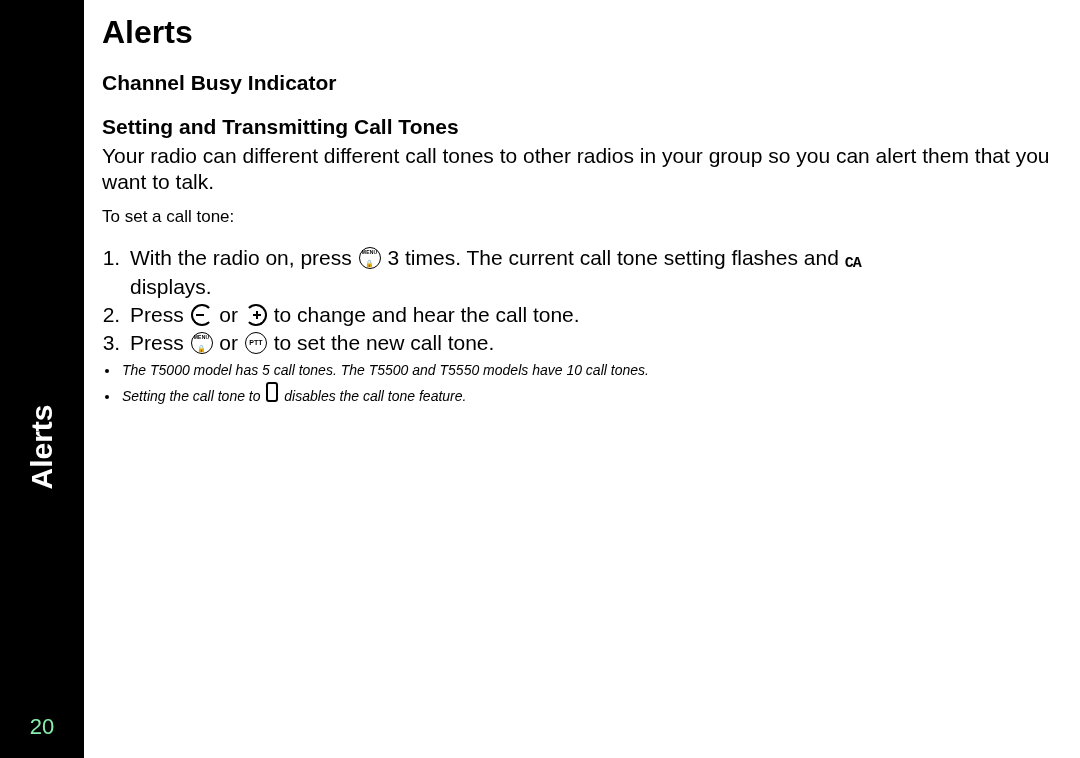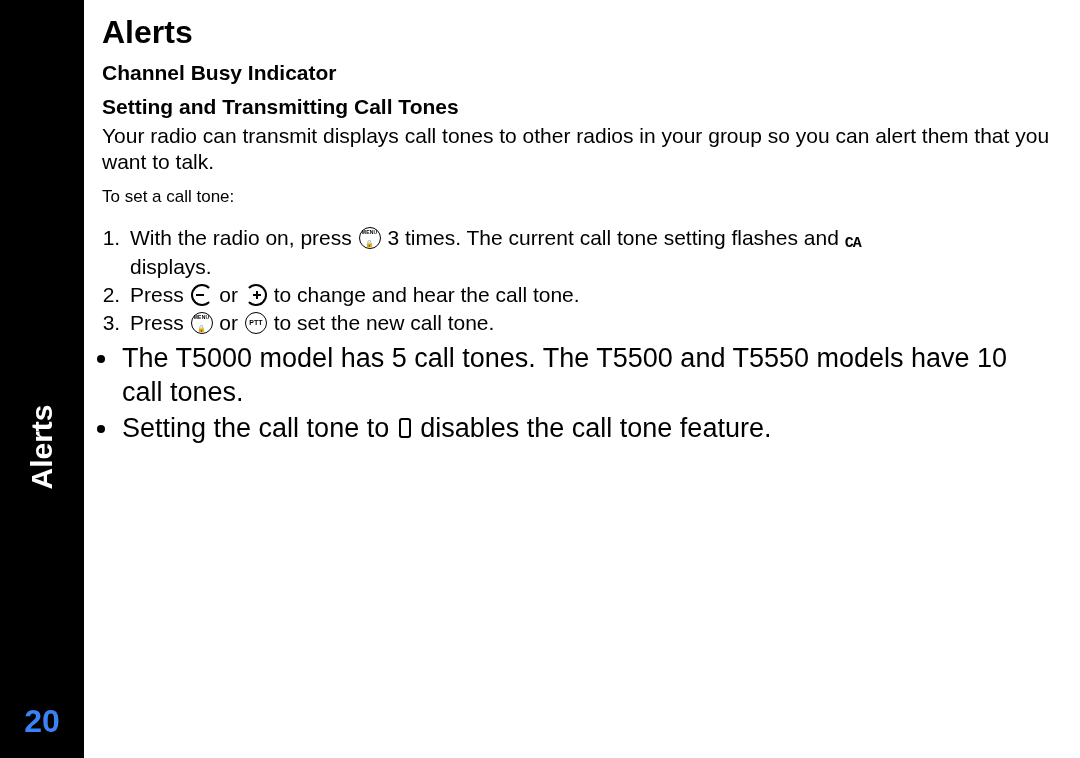--- a/index.html
+++ b/index.html
@@ -33,38 +33,38 @@
     color: #fff;
     font-size: 30px;
     font-weight: bold;
     white-space: nowrap;
   }
   .page-number {
     position: absolute;
     bottom: 18px;
     left: 50%;
     transform: translateX(-50%);
-    color: #3b82f6;
-    font-size: 32px;
-    font-weight: bold;
+    color: #86efac;
+    font-size: 22px;
+    font-weight: normal;
   }
   .content {
     flex: 1 1 auto;
     padding: 10px 30px 0 18px;
     box-sizing: border-box;
   }
   h1.title {
     font-size: 32px;
     font-weight: bold;
     margin: 4px 0 6px 0;
   }
   .subhead {
     font-size: 21px;
     font-weight: bold;
-    margin: 10px 0 2px 0;
+    margin: 20px 0 2px 0;
   }
   p.body {
     font-size: 21px;
     line-height: 1.25;
     margin: 4px 0 10px 0;
   }
   p.lead {
     font-size: 17px;
     line-height: 1.25;
     margin: 4px 0 4px 0;
@@ -77,25 +77,26 @@
   }
   ol.steps li {
     margin: 0 0 2px 0;
     padding-left: 4px;
   }
   .indent {
     display: block;
     margin-left: 0;
   }
   ul.notes {
-    font-size: 27px;
+    font-size: 14px;
     line-height: 1.25;
     margin: 2px 0 0 0;
     padding-left: 18px;
     list-style: disc;
+    font-style: italic;
   }
   ul.notes li {
     margin: 0 0 2px 0;
     padding-left: 2px;
   }
 
   
 
   
   .icon-menu {
@@ -279,21 +280,21 @@
     <div class="page-number">20</div>
   </div>
 
   <div class="content">
 
     <h1 class="title">Alerts</h1>
 
     <div class="subhead">Channel Busy Indicator</div>
 
     <div class="subhead">Setting and Transmitting Call Tones</div>
-    <p class="body">Your radio can transmit displays call tones to other radios in your group so you can alert them that you want to talk.</p>
+    <p class="body">Your radio can different different call tones to other radios in your group so you can alert them that you want to talk.</p>
 
     <p class="lead">To set a call tone:</p>
 
     <ol class="steps">
       <li>
         <span>With the radio on, press </span>
         <span class="icon-menu">
           <span class="outer"></span>
           <span class="txt">MENU</span>
           <span class="lock">🔒</span>

